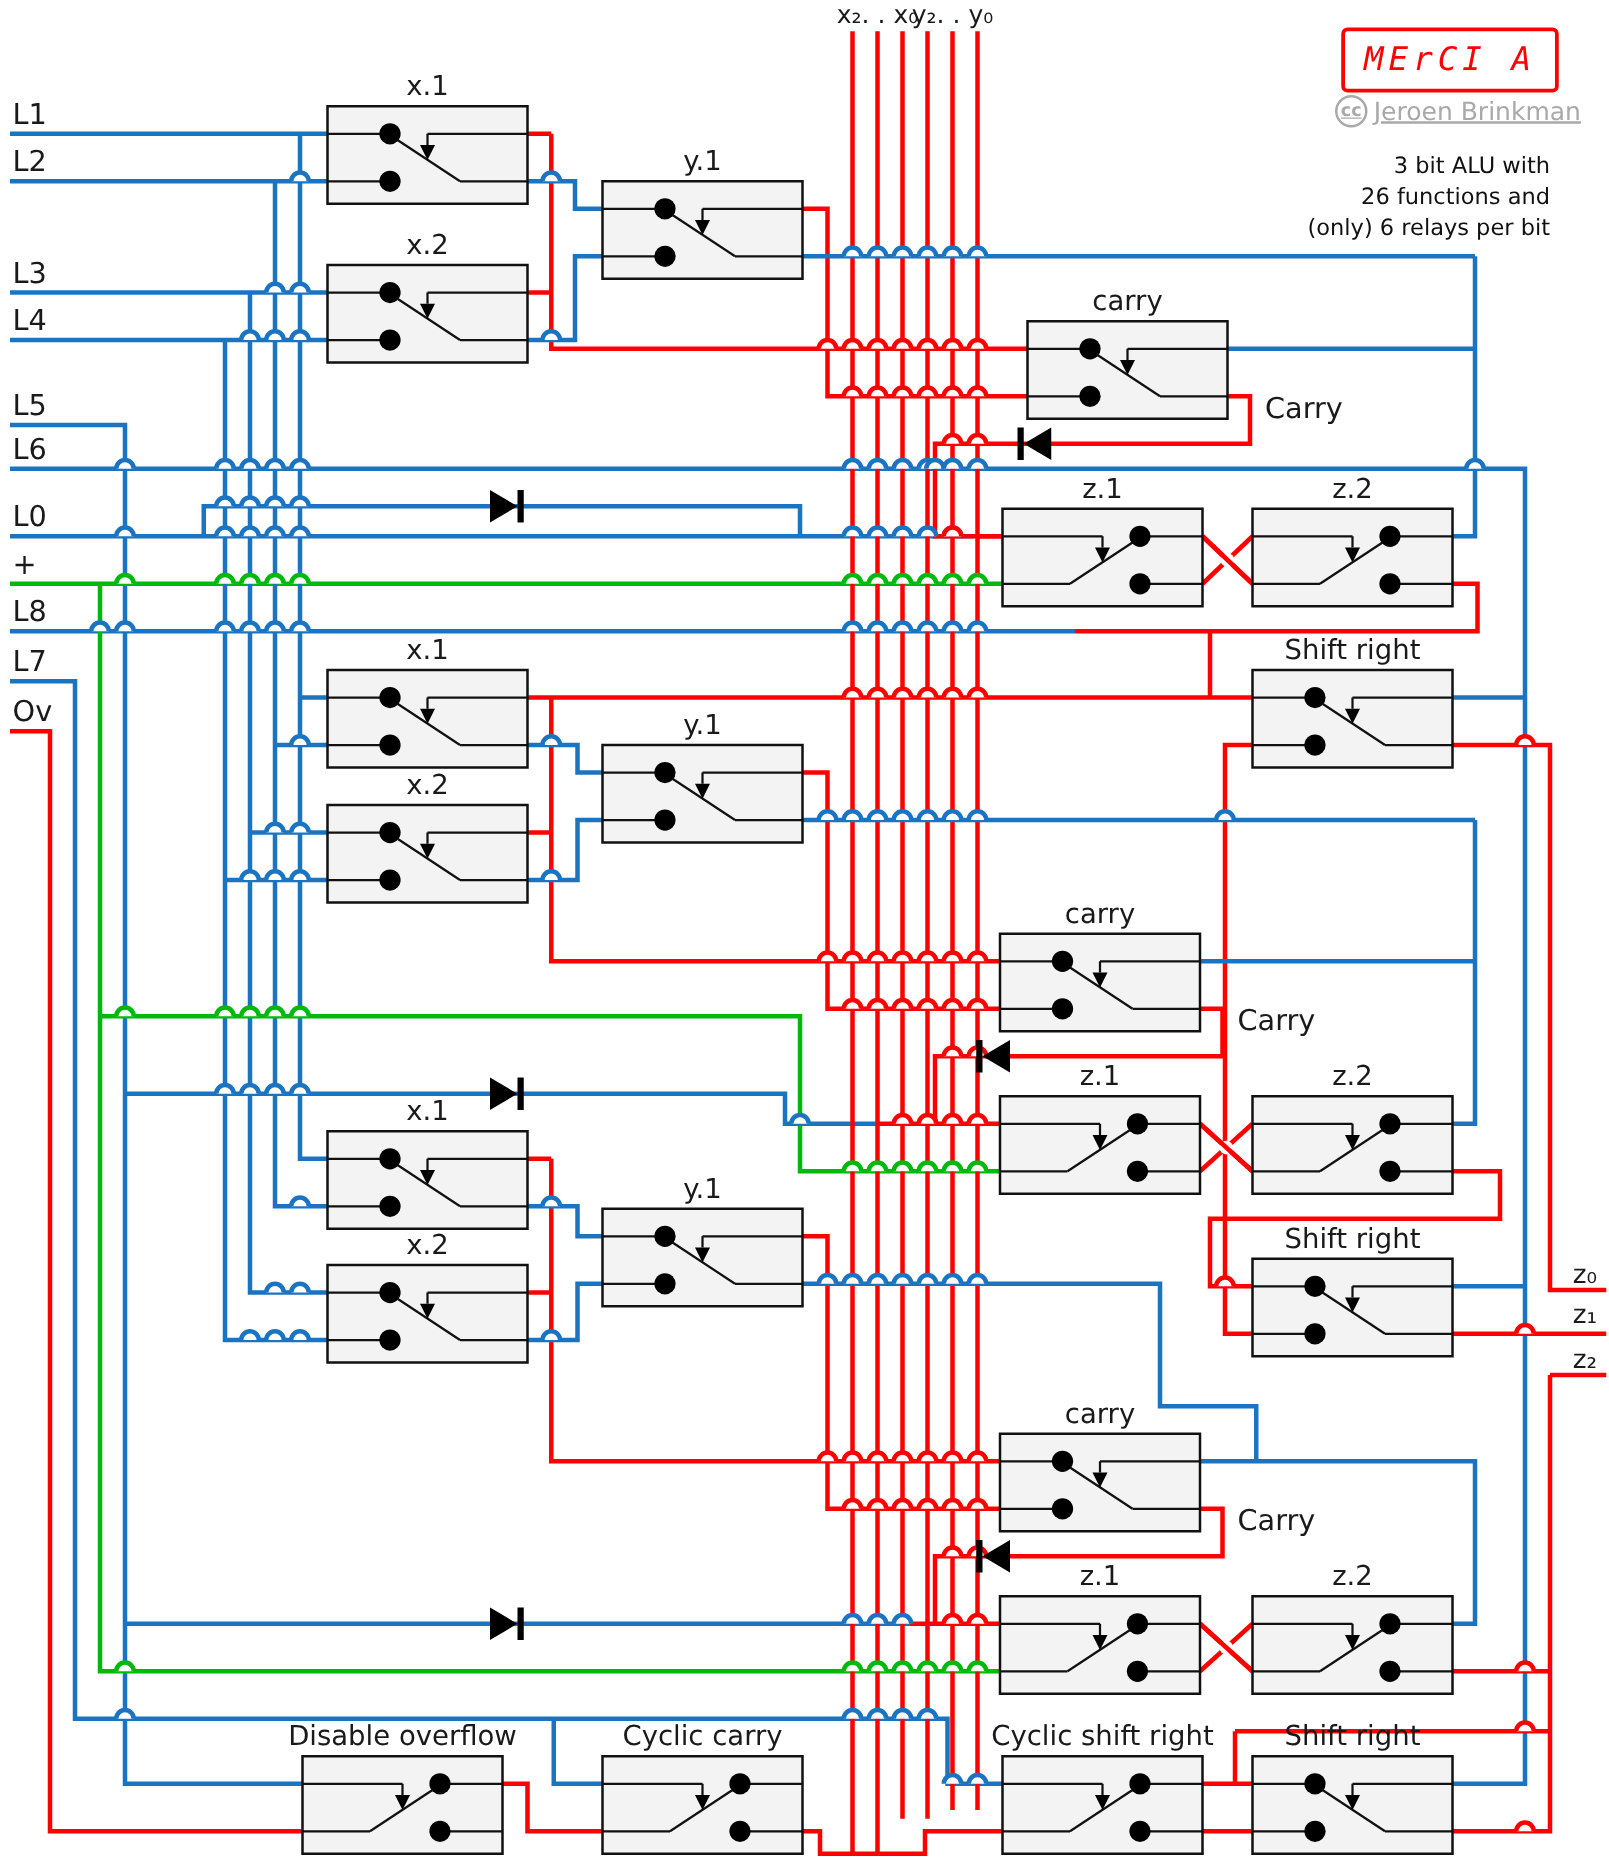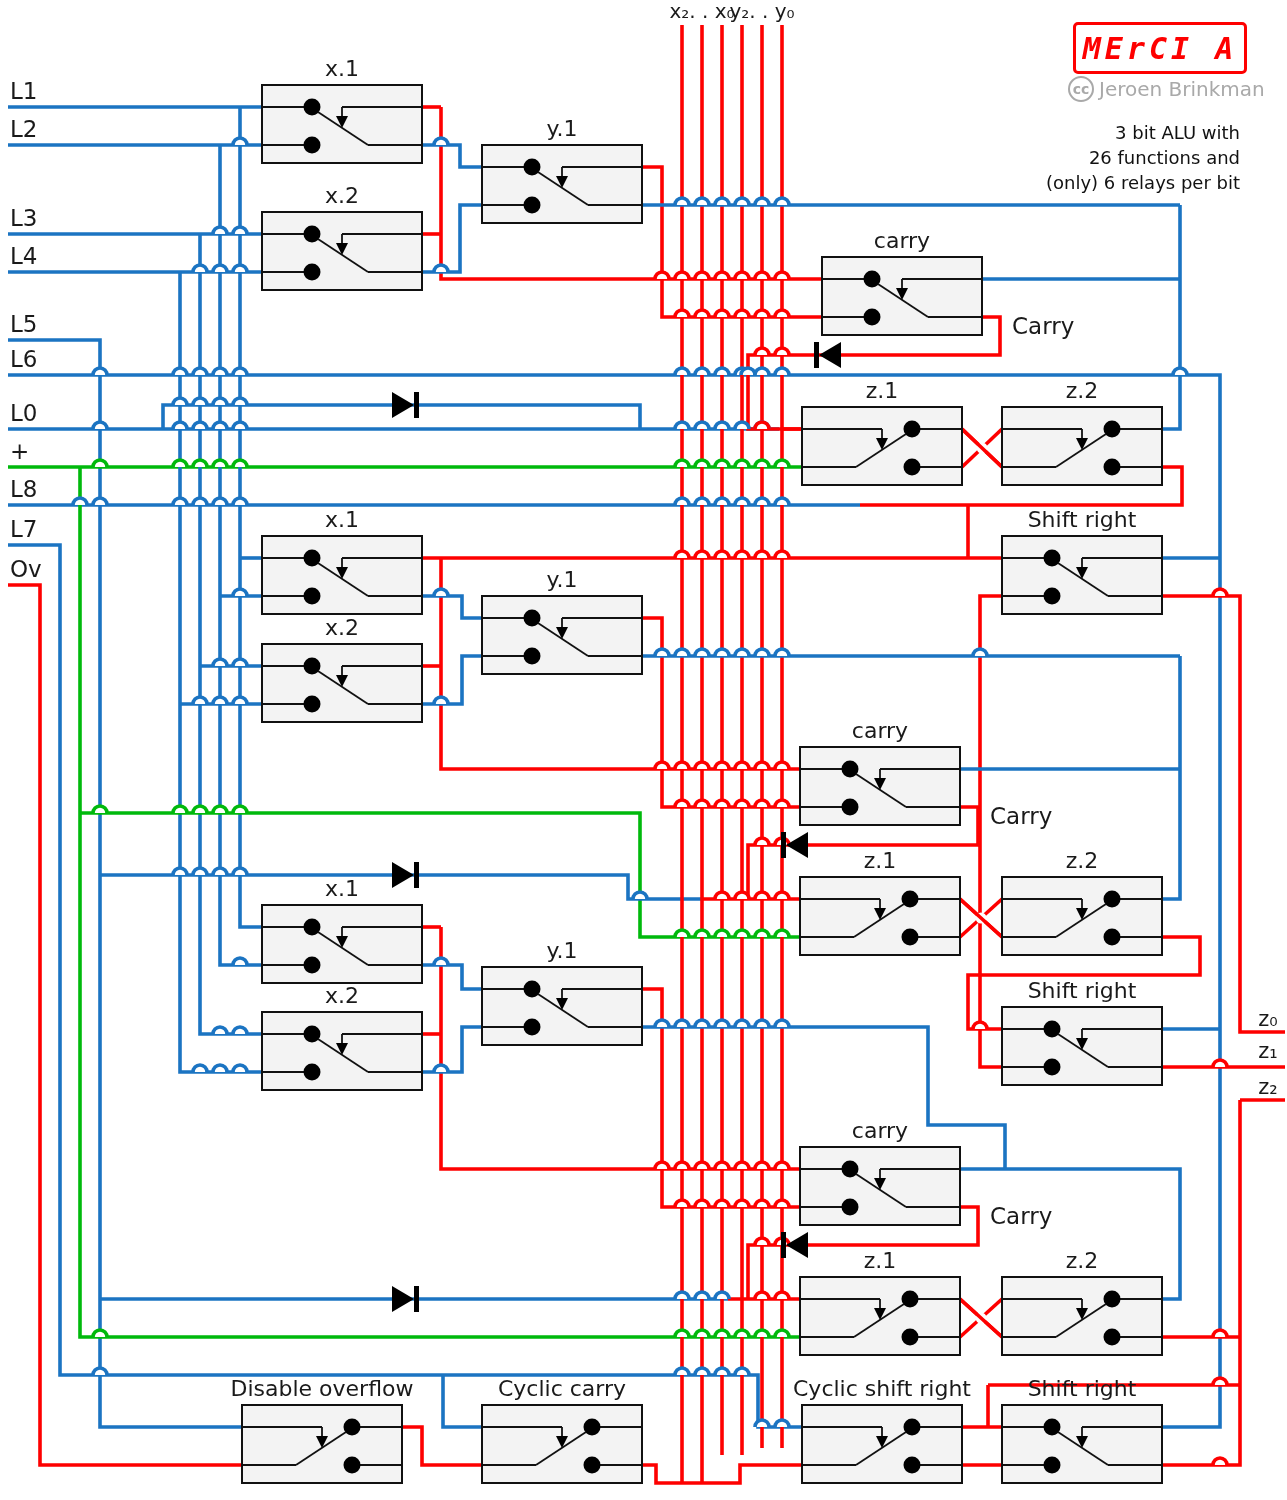--- a/index.html
+++ b/index.html
@@ -1,23 +1,23 @@
 <!DOCTYPE html>
 <html><head>
 <meta charset="utf-8">
 <style>
   html,body{margin:0;padding:0;background:#fff;}
   .stage{position:relative;width:1287px;height:1500px;background:#fff;overflow:hidden;
          font-family:"DejaVu Sans","Liberation Sans",sans-serif;}
   #diagram{position:absolute;left:0;top:0;}
   .logo{position:absolute;left:1073px;top:22px;width:168px;height:46px;
         border:3px solid #fe0000;border-radius:5px;display:flex;align-items:center;justify-content:center;}
-  .logo span{font-family:"DejaVu Sans Mono",monospace;font-weight:bold;font-style:italic;
-        font-size:30px;color:#fe0000;letter-spacing:4px;white-space:nowrap;}
-  .credit{position:absolute;left:1068px;top:76px;color:#a9a9a9;font-size:20px;display:flex;align-items:center;gap:5px;}
+  .logo span{font-family:"DejaVu Sans Mono",monospace;font-weight:normal;font-style:italic;
+        font-size:26px;color:#fe0000;letter-spacing:4px;white-space:nowrap;}
+  .credit{position:absolute;left:1068px;top:76px;color:#a9a9a9;font-size:20px;display:flex;align-items:center;gap:5px;text-decoration:underline;}
   .credit .cc{display:inline-flex;width:22px;height:22px;border:2px solid #a9a9a9;border-radius:50%;
         align-items:center;justify-content:center;font-size:14px;font-weight:bold;}
   .tagline{position:absolute;left:940px;top:120px;width:300px;text-align:right;
         font-size:18px;color:#111;line-height:25px;}
 </style>
 </head>
 <body>
 
 <div class="stage">
   <svg id="diagram" width="1287" height="1500" viewBox="0 0 1287 1500">

